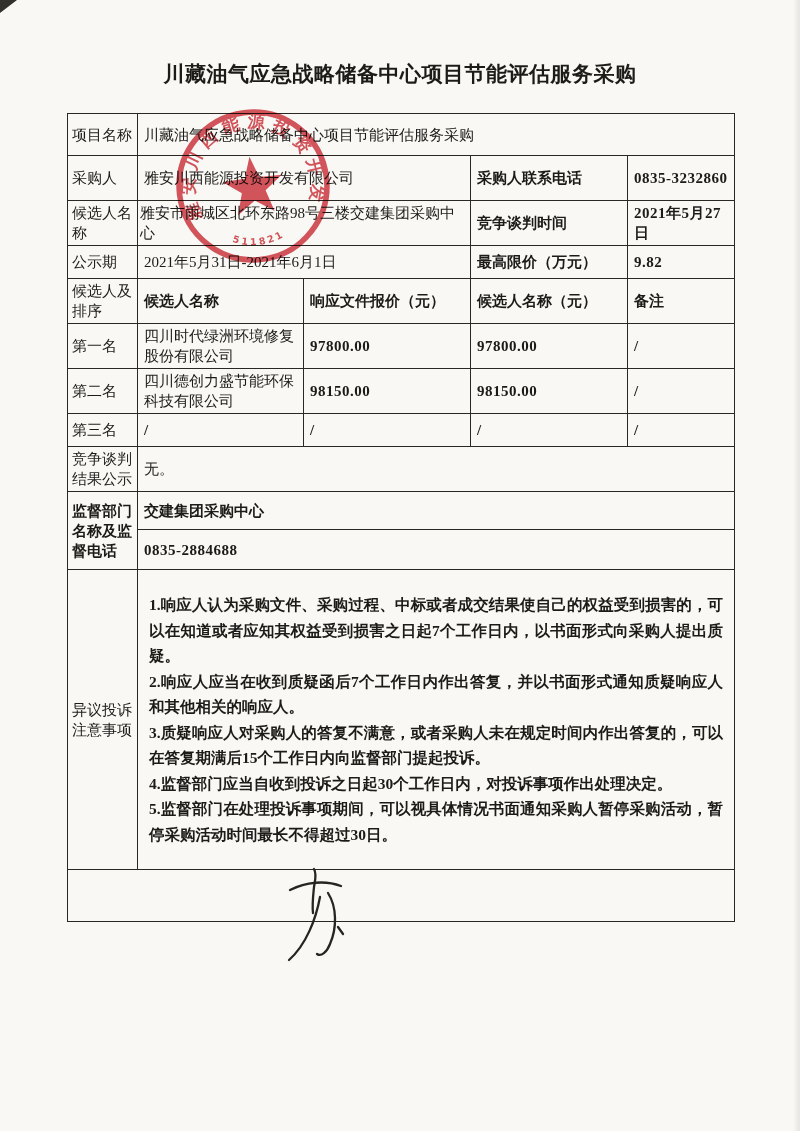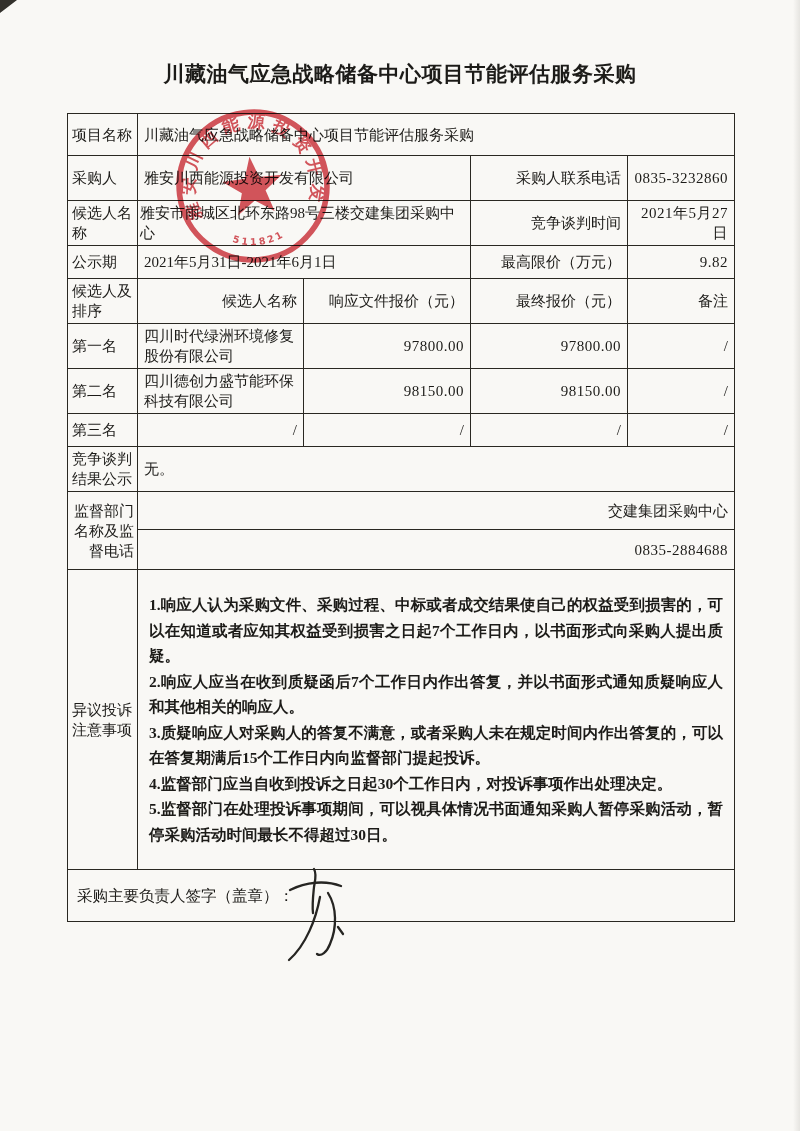--- a/index.html
+++ b/index.html
@@ -13,21 +13,21 @@
     clip-path:polygon(0 0,100% 0,52% 48%,0 100%);}
   .scan-edge{position:absolute;right:0;top:0;width:7px;height:100%;
     background:linear-gradient(to left,rgba(60,55,45,.10),rgba(60,55,45,0));}
   .title{position:absolute;top:61px;left:0;width:100%;text-align:center;
     font-weight:bold;font-size:21px;line-height:26px;letter-spacing:.5px;}
   .doc-table{position:absolute;left:67px;top:113px;width:667px;
     border-collapse:collapse;table-layout:fixed;background:transparent;}
   .doc-table td{border:1.6px solid #2a2822;font-size:15px;line-height:20px;
     padding:2px 6px;vertical-align:middle;word-break:break-all;}
   td.lbl{padding:2px 3px 2px 4px;text-align:left;}
-  td.ctr{text-align:right;}
+  td.ctr{text-align:left;font-weight:bold;}
   td.lft{text-align:left;}
   td.obj-cell{padding:8px 11px;font-size:15.5px;line-height:25.5px;text-align:justify;}
   .obj-line{text-align:justify;font-weight:bold;}
   td.sig-cell{position:relative;font-size:15.5px;padding-left:9px;overflow:visible;}
   .sig-svg{position:absolute;left:212px;top:-7px;overflow:visible;}
   .seal{position:absolute;left:172px;top:103px;width:162px;height:166px;
     mix-blend-mode:multiply;opacity:.86;transform:rotate(-7deg);pointer-events:none;z-index:5;}
   .num{letter-spacing:.5px;}
 </style>
 </head>
@@ -68,21 +68,21 @@
   <tr style="height:33px">
     <td class="lbl">公示期</td>
     <td class="lft" colspan="2">2021年5月31日-2021年6月1日</td>
     <td class="ctr">最高限价（万元）</td>
     <td class="ctr num">9.82</td>
   </tr>
   <tr style="height:37px">
     <td class="lbl">候选人及排序</td>
     <td class="ctr">候选人名称</td>
     <td class="ctr">响应文件报价（元）</td>
-    <td class="ctr">最终报价（元）</td>
+    <td class="ctr">候选人名称（元）</td>
     <td class="ctr">备注</td>
   </tr>
   <tr style="height:45px">
     <td class="lbl">第一名</td>
     <td class="lft">四川时代绿洲环境修复股份有限公司</td>
     <td class="ctr num">97800.00</td>
     <td class="ctr num">97800.00</td>
     <td class="ctr">/</td>
   </tr>
   <tr style="height:45px">
@@ -115,21 +115,20 @@
     <td class="obj-cell" colspan="4">
       <div class="obj-line">1.响应人认为采购文件、采购过程、中标或者成交结果使自己的权益受到损害的，可以在知道或者应知其权益受到损害之日起7个工作日内，以书面形式向采购人提出质疑。</div>
       <div class="obj-line">2.响应人应当在收到质疑函后7个工作日内作出答复，并以书面形式通知质疑响应人和其他相关的响应人。</div>
       <div class="obj-line">3.质疑响应人对采购人的答复不满意，或者采购人未在规定时间内作出答复的，可以在答复期满后15个工作日内向监督部门提起投诉。</div>
       <div class="obj-line">4.监督部门应当自收到投诉之日起30个工作日内，对投诉事项作出处理决定。</div>
       <div class="obj-line">5.监督部门在处理投诉事项期间，可以视具体情况书面通知采购人暂停采购活动，暂停采购活动时间最长不得超过30日。</div>
     </td>
   </tr>
   <tr style="height:52px">
     <td class="sig-cell" colspan="5">
-      <span>采购主要负责人签字（盖章）：</span>
       <svg class="sig-svg" width="90" height="100" viewBox="0 0 90 100">
         <g fill="none" stroke="#262522" stroke-width="2.3" stroke-linecap="round">
           <path d="M34,6 c3,5 1,12 0,18 c-1,10 -2,18 -1,26"></path>
           <path d="M10,27 c16,-8 35,-10 51,-4"></path>
           <path d="M40,34 c-4,22 -14,48 -31,63"></path>
           <path d="M48,30 c9,14 9,35 2,51 c-3,8 -9,13 -13,10"></path>
           <path d="M58,64 l5,7"></path>
         </g>
       </svg>
     </td>

